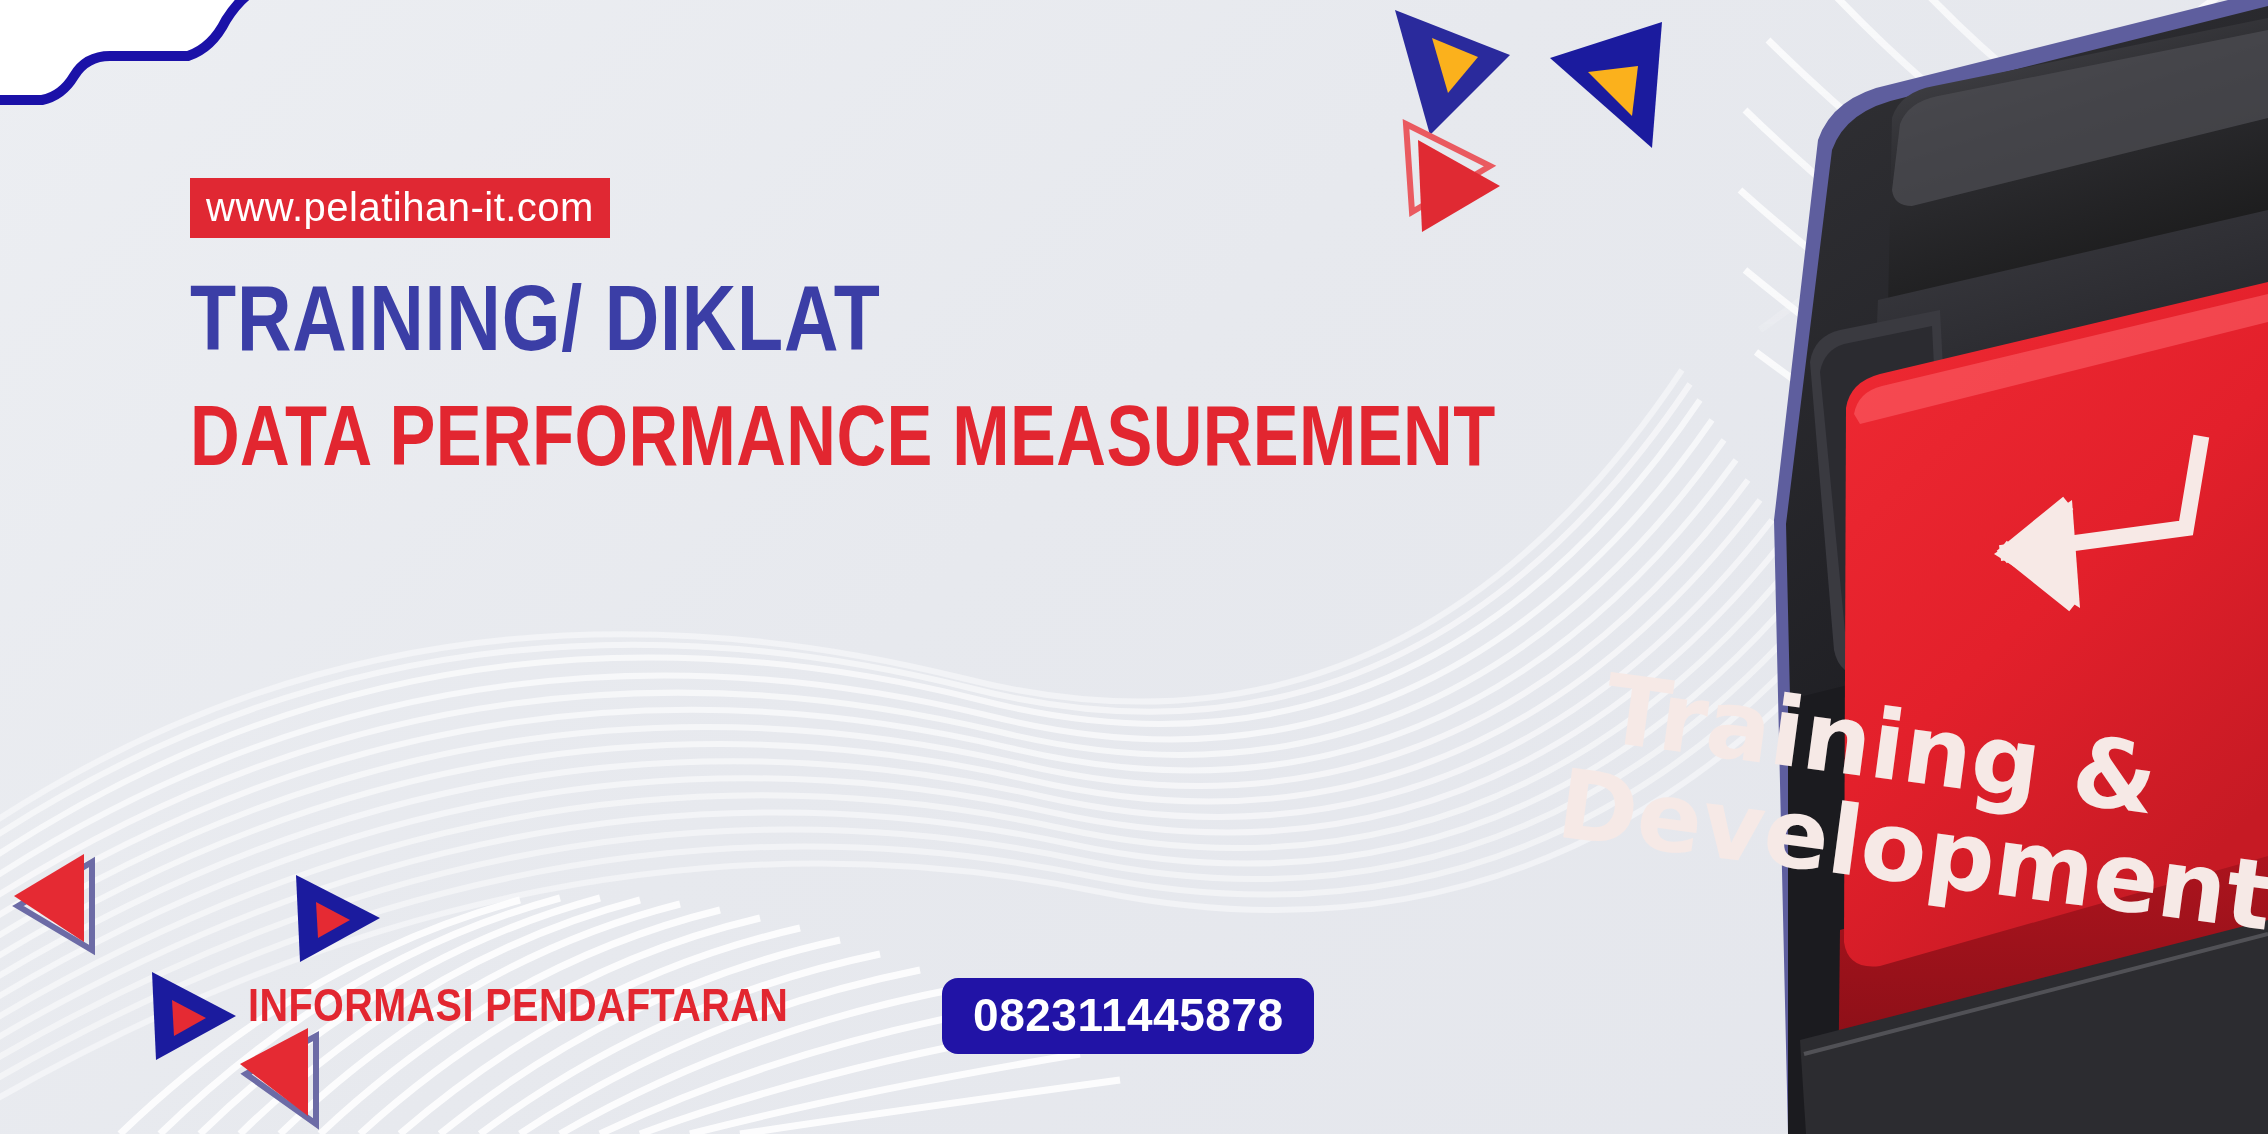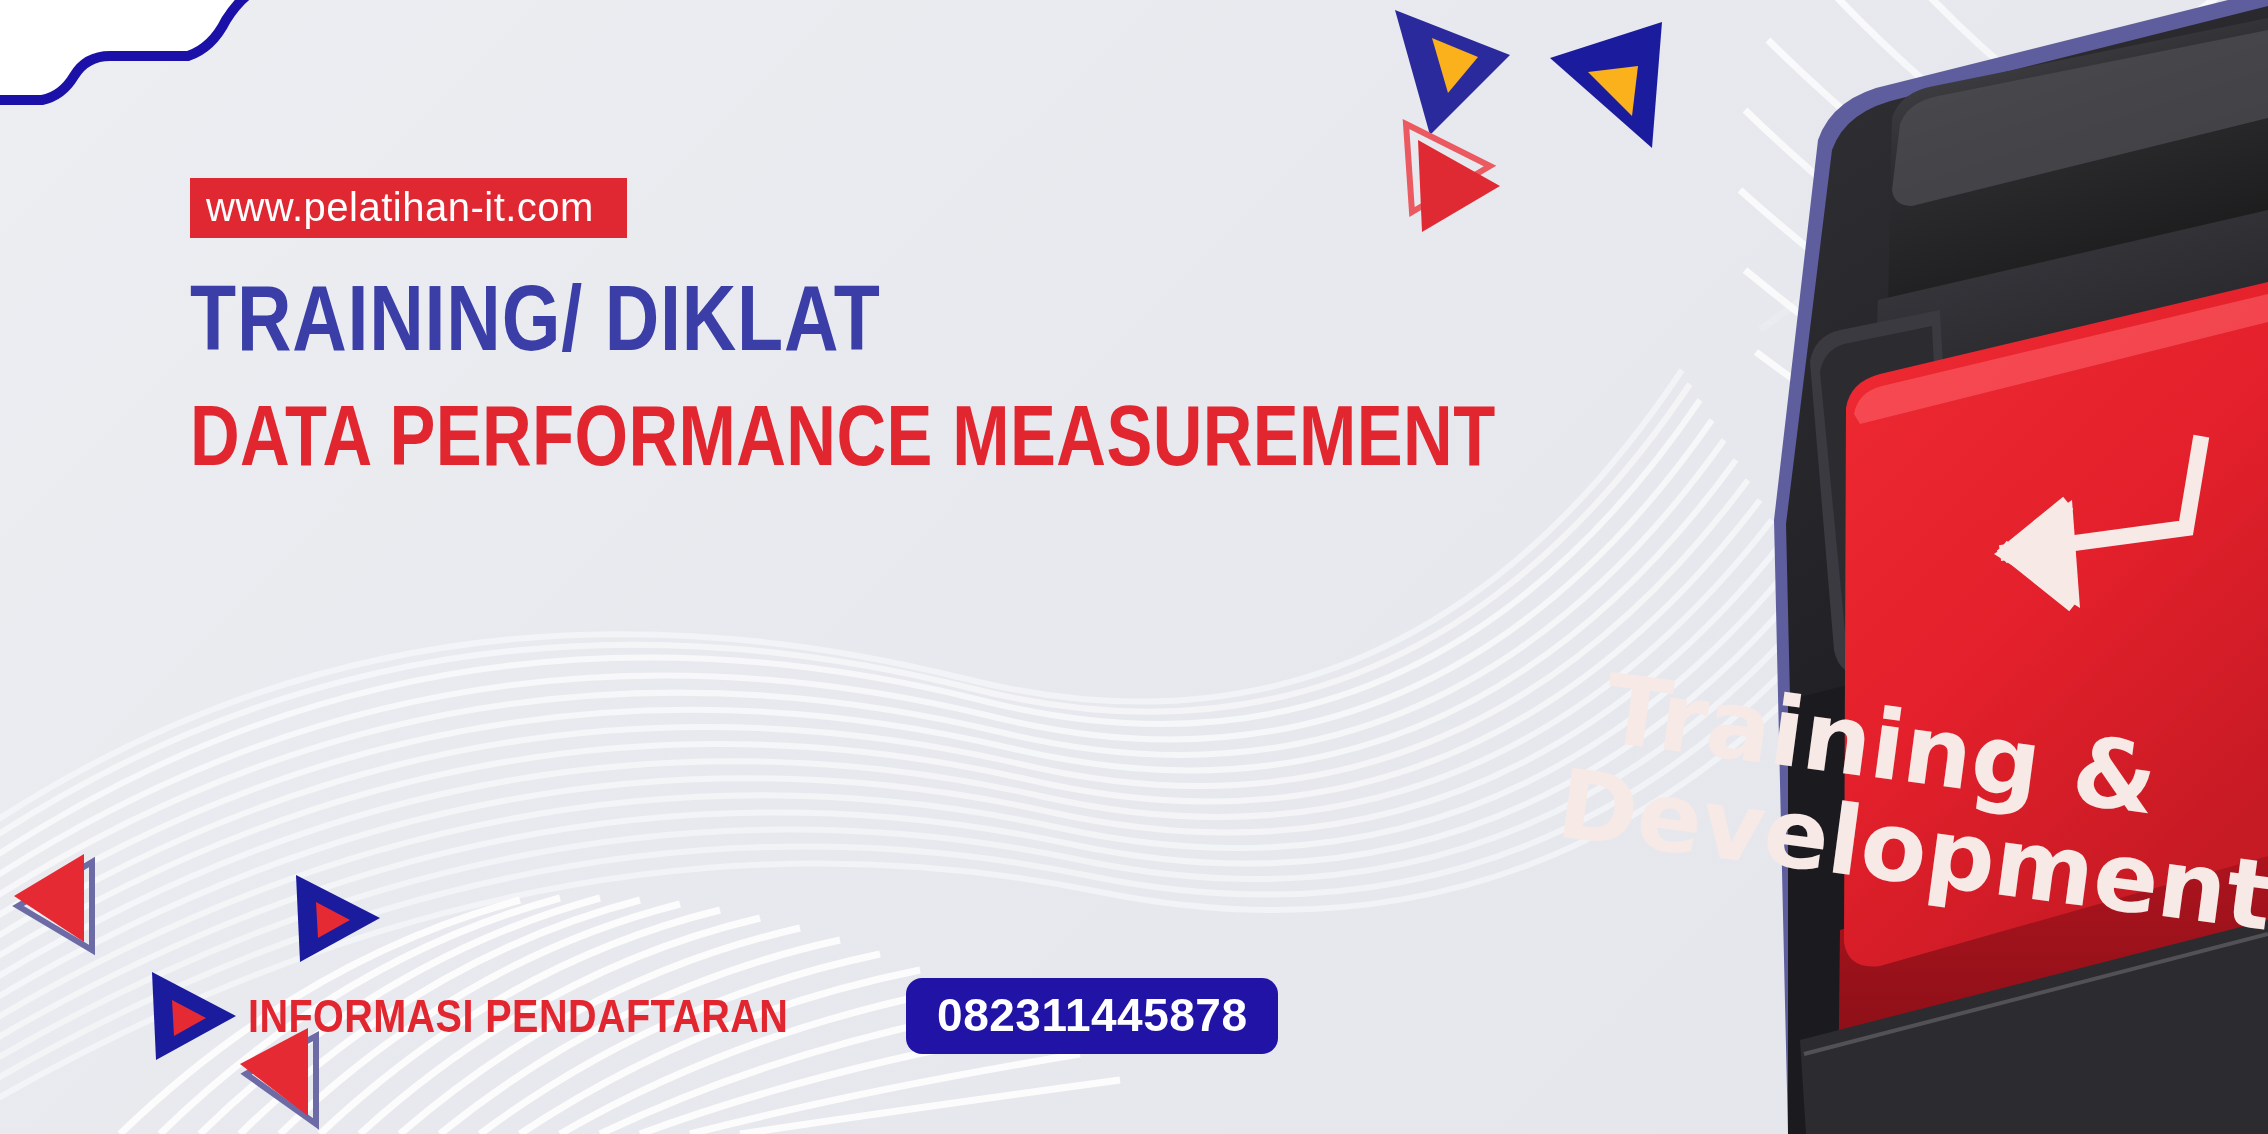--- a/index.html
+++ b/index.html
@@ -48,21 +48,21 @@
     top: 178px;
     width: 1180px;
   }
   .url-badge {
     display: inline-block;
     background: #e02833;
     color: #ffffff;
     font-size: 40px;
     font-weight: 400;
     letter-spacing: 0.5px;
-    padding: 9px 33px 11px 16px;
+    padding: 9px 16px 11px 16px;
     line-height: 1;
     font-family: "Liberation Sans", sans-serif;
   }
   .headline {
     margin-top: 34px;
     color: #3b3ea6;
     font-size: 92px;
     line-height: 1.0;
     font-weight: 700;
     letter-spacing: 1px;
@@ -83,22 +83,22 @@
     white-space: nowrap;
     font-family: "Liberation Sans Narrow", "Liberation Sans", sans-serif;
   }
 
   
   .contact-row {
     position: absolute;
     left: 248px;
     top: 978px;
     display: flex;
-    align-items: center;
-    gap: 30px;
+    align-items: flex-start;
+    gap: 66px;
   }
   .reg-label {
     color: #e22630;
     font-size: 46px;
     font-weight: 700;
     letter-spacing: 0.5px;
     transform: scaleX(0.86);
     transform-origin: left center;
     white-space: nowrap;
     font-family: "Liberation Sans Narrow", "Liberation Sans", sans-serif;

